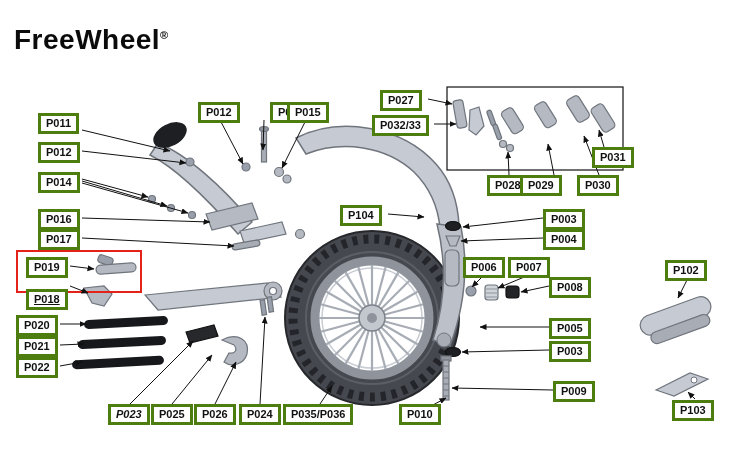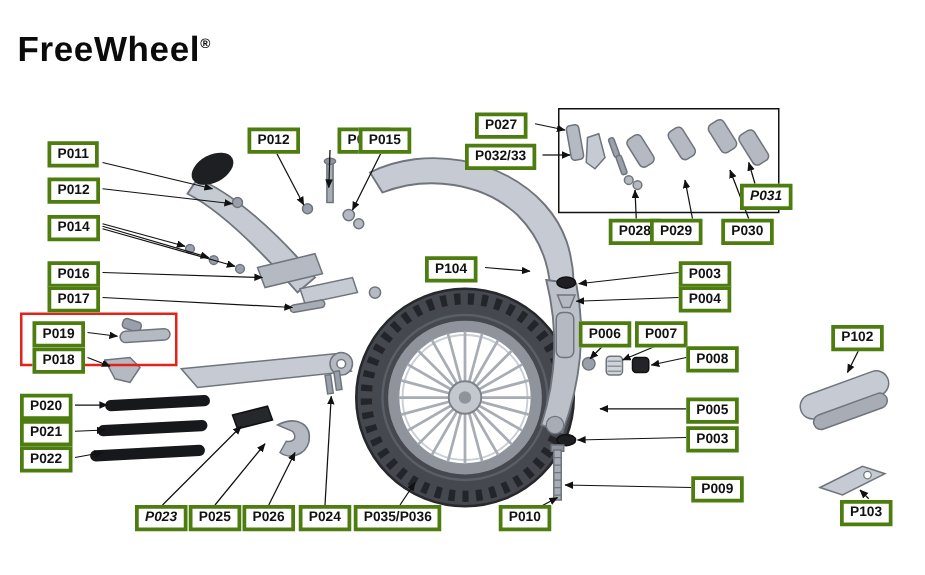--- a/index.html
+++ b/index.html
@@ -204,30 +204,30 @@
     </g>
   </svg>
 
   <div class="labels">
       <div class="plabel" style="left: 38px; top: 113px;">P011</div>
       <div class="plabel" style="left: 38px; top: 142px;">P012</div>
       <div class="plabel" style="left: 38px; top: 172px;">P014</div>
       <div class="plabel" style="left: 38px; top: 209px;">P016</div>
       <div class="plabel" style="left: 38px; top: 229px;">P017</div>
       <div class="plabel" style="left: 26px; top: 257px;">P019</div>
-      <div class="plabel" style="left: 26px; top: 278px;">P018</div>
+      <div class="plabel" style="left: 26px; top: 289px; text-decoration: underline;">P018</div>
       <div class="plabel" style="left: 16px; top: 315px;">P020</div>
       <div class="plabel" style="left: 16px; top: 336px;">P021</div>
       <div class="plabel" style="left: 16px; top: 357px;">P022</div>
       <div class="plabel" style="left: 198px; top: 102px;">P012</div>
       <div class="plabel" style="left: 243px; top: 102px; margin-left: 27px;">P013</div>
       <div class="plabel" style="left: 287px; top: 102px;">P015</div>
       <div class="plabel" style="left: 380px; top: 90px;">P027</div>
       <div class="plabel" style="left: 372px; top: 115px;">P032/33</div>
-      <div class="plabel" style="left: 592px; top: 147px; font-style: italic;">P031</div>
+      <div class="plabel" style="left: 592px; top: 147px;">P031</div>
       <div class="plabel" style="left: 487px; top: 175px;">P028</div>
       <div class="plabel" style="left: 520px; top: 175px;">P029</div>
       <div class="plabel" style="left: 577px; top: 175px;">P030</div>
       <div class="plabel" style="left: 340px; top: 205px;">P104</div>
       <div class="plabel" style="left: 543px; top: 209px;">P003</div>
       <div class="plabel" style="left: 543px; top: 229px;">P004</div>
       <div class="plabel" style="left: 463px; top: 257px;">P006</div>
       <div class="plabel" style="left: 508px; top: 257px;">P007</div>
       <div class="plabel" style="left: 549px; top: 277px;">P008</div>
       <div class="plabel" style="left: 549px; top: 318px;">P005</div>

